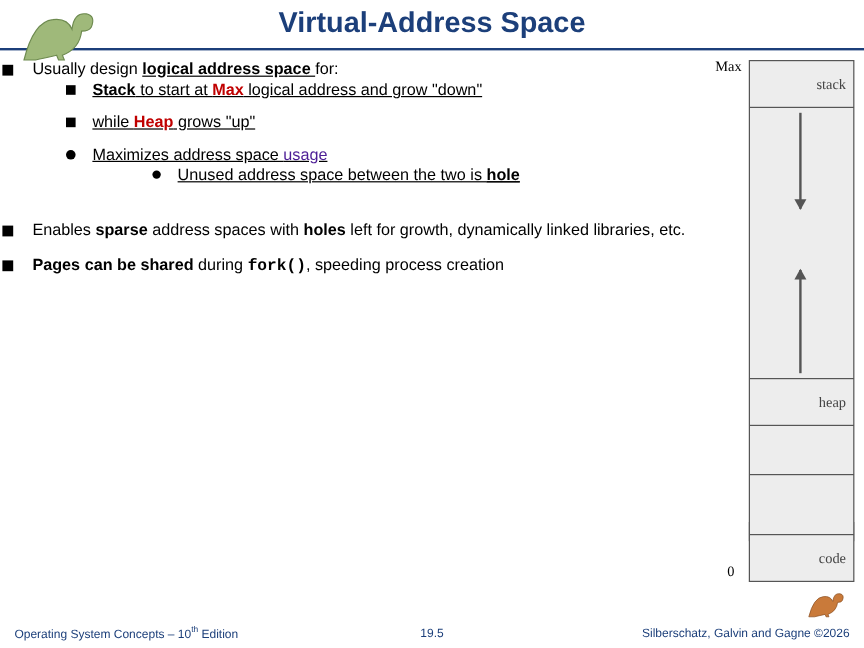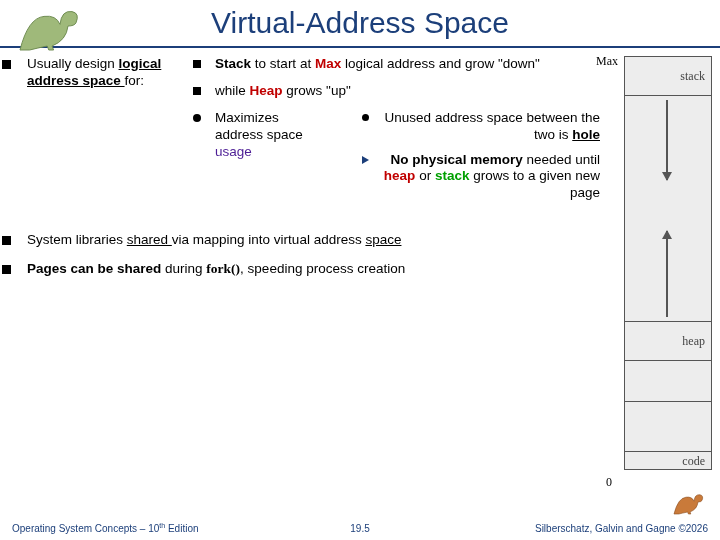--- a/index.html
+++ b/index.html
@@ -2,21 +2,21 @@
 <html><head>
 <meta charset="utf-8">
 <style>
   * { box-sizing: border-box; margin: 0; padding: 0; }
   body {
     width: 720px; height: 540px;
     font-family: Arial, Helvetica, sans-serif;
     position: relative; background: #fff; overflow: hidden;
   }
   .title {
-    color: #1c3f7a; font-weight: normal; font-size: 30px;
+    color: #1c3f7a; font-weight: bold; font-size: 24px;
     text-align: center; padding-top: 6px;
   }
   .rule { border: 0; border-top: 2px solid #1c3f7a; margin: 6px 0 4px 0; }
   .slide {
     position: relative; padding: 0 14px;
   }
   .dino {
     position: absolute; top: 2px; left: 10px; width: 84px; height: 56px;
   }
   .main {
@@ -28,42 +28,42 @@
   }
   .fig {
     width: 112px; flex-shrink: 0; padding-top: 4px;
   }
   ul.lvl1 { list-style: none; padding-left: 2px; }
   ul.lvl1 > li { margin-bottom: 12px; display: flex; }
   ul.lvl1 > li::before {
     content: ""; display: inline-block; width: 9px; height: 9px;
     background: #000; margin-right: 16px; margin-top: 4px; flex-shrink: 0;
   }
-  ul.lvl2 { list-style: none; padding-left: 28px; }
+  ul.lvl2 { list-style: none; padding-left: 28px; text-decoration: underline; }
   ul.lvl2 > li { margin-bottom: 10px; display: flex; }
   ul.lvl2 > li.sq::before {
     content: ""; display: inline-block; width: 8px; height: 8px;
     background: #000; margin-right: 14px; margin-top: 4px; flex-shrink: 0;
   }
   ul.lvl2 > li.circ::before {
     content: ""; display: inline-block; width: 8px; height: 8px;
     border-radius: 50%; background: #000; margin-right: 14px; margin-top: 4px; flex-shrink: 0;
   }
   ul.lvl3 { list-style: none; padding-left: 50px; }
   ul.lvl3 > li { margin-bottom: 8px; display: flex; text-align: right; }
   ul.lvl3 > li.circ::before {
     content: ""; display: inline-block; width: 7px; height: 7px;
     border-radius: 50%; background: #000; margin-right: 14px; margin-top: 4px; flex-shrink: 0;
   }
   ul.lvl3 > li.tri::before {
     content: ""; display: inline-block; width: 0; height: 0;
     border-top: 4px solid transparent; border-bottom: 4px solid transparent;
     border-left: 7px solid #1c3f7a; margin-right: 14px; margin-top: 4px; flex-shrink: 0;
   }
-  .liwrap { display: flex; flex-direction: row; }
+  .liwrap { display: flex; flex-direction: column; }
   .libody {}
   .footer {
     position: absolute; bottom: 6px; left: 0; right: 0;
     display: flex; justify-content: space-between; align-items: flex-end;
     padding: 0 12px; font-size: 10px; color: #1c3f7a;
   }
   .footer .center { position: absolute; left: 50%; transform: translateX(-50%); }
   .footer .right { }
   .minidino { width: 40px; height: 28px; position: absolute; right: 10px; bottom: 22px; }
 
@@ -75,37 +75,37 @@
   .mem .maxlbl { position: absolute; top: -2px; left: -28px; font-size: 12px; }
   .mem .zerolbl { position: absolute; bottom: -4px; left: -18px; font-size: 12px; }
   .mem .box { position: absolute; left: 0; width: 88px; border: 1px solid #555; background: #ededed; }
   .mem .lbl { font-size: 12px; color: #444; text-align: right; padding-right: 6px; line-height: 1; }
   .mem .stack { top: 0; height: 40px; display:flex; align-items:center; justify-content:flex-end; }
   .mem .gap1  { top: 40px; height: 225px; border-top: none; border-bottom: none; }
   .mem .heap  { top: 265px; height: 40px; display:flex; align-items:center; justify-content:flex-end; }
   .mem .gap2  { top: 305px; height: 40px; border-top:none; border-bottom:none; }
   .mem .data  { top: 345px; height: 56px; display:flex; align-items:flex-end; justify-content:flex-end; }
   .mem .gap3  { top: 385px; height: 10px; border-top:none; border-bottom:none; }
-  .mem .code  { top: 395px; height: 19px; display:flex; align-items:center; justify-content:flex-end;padding-left:27px; }
+  .mem .code  { top: 395px; height: 40px; display:flex; align-items:center; justify-content:flex-end;padding-left:27px; }
   .mem .arrow { position: absolute; left: 42px; width: 2px; background: #555; }
   .mem .arrdown { top: 44px; height: 80px; }
   .mem .arrdown::after {
     content:""; position:absolute; bottom:-1px; left:-4px;
     border-left:5px solid transparent; border-right:5px solid transparent;
     border-top:9px solid #555;
   }
   .mem .arrup { top: 175px; height: 86px; }
   .mem .arrup::before {
     content:""; position:absolute; top:-1px; left:-4px;
     border-left:5px solid transparent; border-right:5px solid transparent;
     border-bottom:9px solid #555;
   }
 
   sup { font-size: 0.7em; }
-  .mono { font-family: Liberation Serif, serif; }
+  .mono { font-family: Liberation Mono, monospace; }
 </style>
 </head>
 <body>
 
 <div class="slide">
   <svg class="dino" viewBox="0 0 100 70">
     <path d="M10,60 Q20,20 40,18 Q55,16 60,28 Q62,10 75,12 Q85,14 80,26 Q78,30 70,30 Q68,48 50,55 L52,60 L46,60 L44,55 Q30,58 22,60 Z" fill="#9fb97a" stroke="#6d8a4f" stroke-width="1.2"></path>
   </svg>
   <h1 class="title">Virtual-Address Space</h1>
 </div>
@@ -124,31 +124,28 @@
           <li class="sq">
                 <div class="libody">while <b><span style="color:#c00000">Heap</span></b> grows "up"</div>
               </li>
           <li class="circ">
                 <div class="liwrap">
             <div class="libody">Maximizes address space <span style="color:#4c1d95">usage</span></div>
             <ul class="lvl3">
               <li class="circ">
                       <div class="libody">Unused address space between the two is <b><u>hole</u></b></div>
                     </li>
-              <li class="tri">
-                      <div class="libody"><b>No physical memory </b>needed until <b><span style="color:#c00000">heap</span></b> or <b><span style="color:#00a000">stack</span></b> grows to a given new page</div>
-                    </li>
             </ul>
           </div>
               </li>
         </ul>
       </div>
         </li>
       <li>
-          <div class="libody">System libraries <u>shared </u>via mapping into virtual address <u>space</u></div>
+          <div class="libody">Enables <b>sparse</b> address spaces with <b>holes</b> left for growth, dynamically linked libraries, etc.</div>
         </li>
       <li>
           <div class="libody"><b>Pages can be shared </b>during <span class="mono"><b>fork()</b></span>, speeding process creation</div>
         </li>
     </ul>
   </div>
 
   <div class="fig">
     <div class="mem">
       <div class="maxlbl">Max</div>

